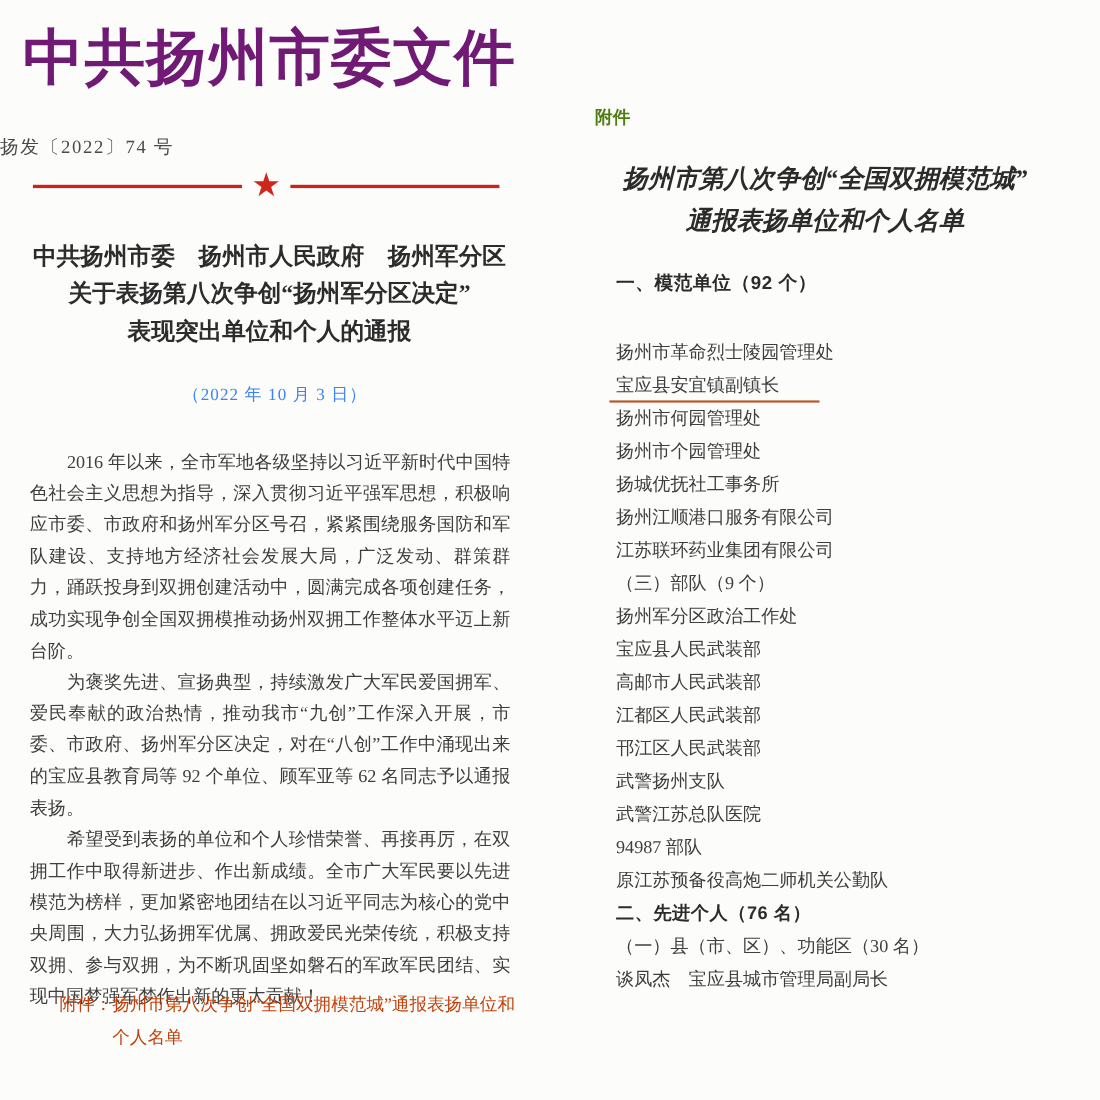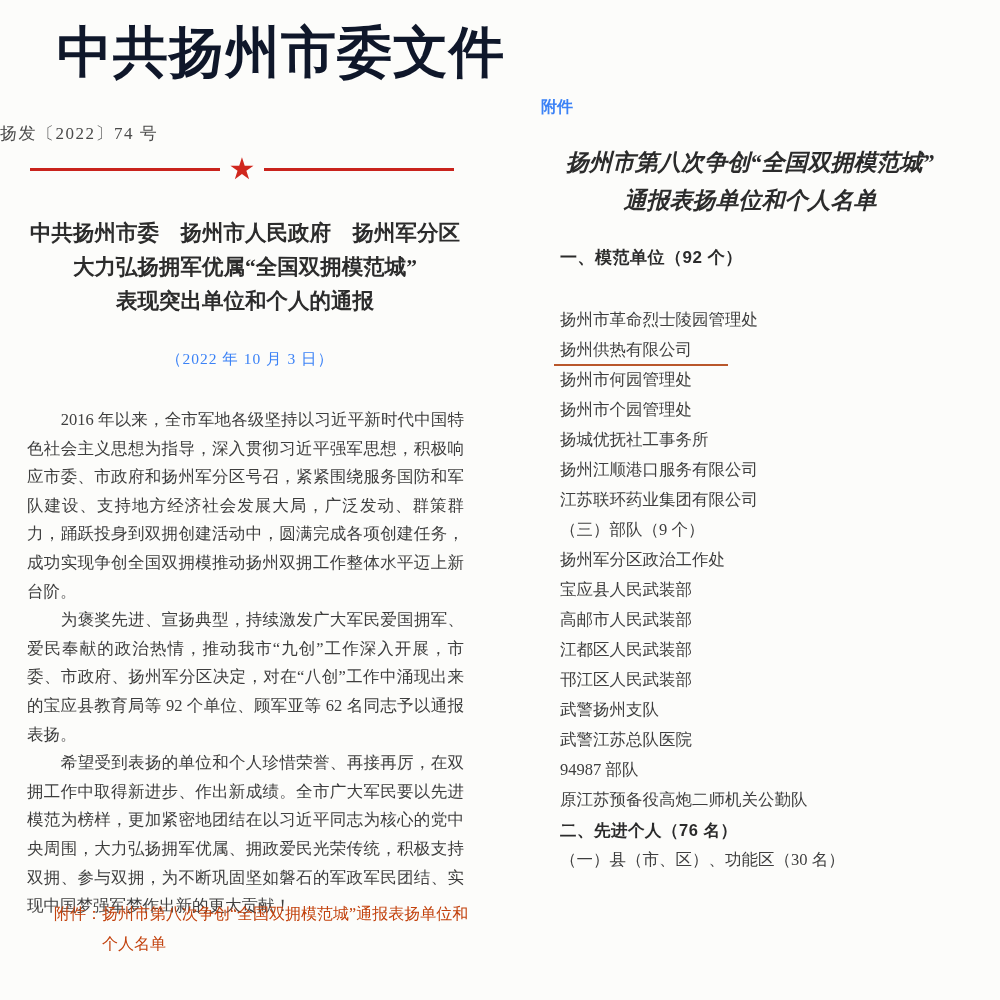--- a/index.html
+++ b/index.html
@@ -7,22 +7,22 @@
     position:relative;width:1000px;height:1000px;margin:0 auto;
     background:#fcfcfa;overflow:hidden;
     font-family:"Liberation Serif","DejaVu Serif",serif;
     color:#3e3e3e;
   }
   .abs{position:absolute;}
 
   
   .masthead{
     left:0;top:16px;width:490px;text-align:center;
-    font-size:55px;font-weight:900;color:#0f172a;
-    letter-spacing:1px;white-space:nowrap;margin-left:36px;
+    font-size:55px;font-weight:900;color:#701a75;
+    letter-spacing:1px;white-space:nowrap;
   }
   .doc-number{
     left:0;top:122px;width:488px;
     font-size:17px;color:#4a4a4a;letter-spacing:1.5px;
   }
   .divider{
     left:30px;top:152px;width:424px;height:34px;
     display:flex;align-items:center;
   }
   .divider .seg{flex:1;height:3px;background:#c9231c;}
@@ -46,21 +46,21 @@
   .l-body p{margin:0;text-indent:2.05em;}
   .l-attach{
     left:54px;top:899px;width:428px;
     font-size:16px;line-height:30px;color:#c2410c;
   }
   .l-attach .line2{padding-left:48px;}
 
   
   .r-attach-label{
     left:525px;top:97px;font-size:16px;font-weight:700;
-    font-family:"Liberation Sans","DejaVu Sans",sans-serif;color:#3b82f6;padding-left:16px;
+    font-family:"Liberation Sans","DejaVu Sans",sans-serif;color:#4d7c0f;padding-left:16px;
   }
   .r-title{
     left:510px;top:144px;width:480px;text-align:center;
     font-size:23px;font-weight:700;line-height:38px;color:#2b2b2b;font-style:italic;
   }
   .r-section{
     left:560px;top:246px;font-size:17px;font-weight:700;
     font-family:"Liberation Sans","DejaVu Sans",sans-serif;
     color:#2b2b2b;letter-spacing:0.5px;
   }
@@ -88,21 +88,21 @@
   <div class="abs doc-number">扬发〔2022〕74 号</div>
 
   <div class="abs divider">
     <div class="seg"></div>
     <div class="star">★</div>
     <div class="seg"></div>
   </div>
 
   <div class="abs l-title">
     <div>中共扬州市委　扬州市人民政府　扬州军分区</div>
-    <div>大力弘扬拥军优属“全国双拥模范城”</div>
+    <div>关于表扬第八次争创“扬州军分区决定”</div>
     <div>表现突出单位和个人的通报</div>
   </div>
 
   <div class="abs l-date">（2022 年 10 月 3 日）</div>
 
   <div class="abs l-body">
     <p>2016 年以来，全市军地各级坚持以习近平新时代中国特色社会主义思想为指导，深入贯彻习近平强军思想，积极响应市委、市政府和扬州军分区号召，紧紧围绕服务国防和军队建设、支持地方经济社会发展大局，广泛发动、群策群力，踊跃投身到双拥创建活动中，圆满完成各项创建任务，成功实现争创全国双拥模推动扬州双拥工作整体水平迈上新台阶。</p>
     <p>为褒奖先进、宣扬典型，持续激发广大军民爱国拥军、爱民奉献的政治热情，推动我市“九创”工作深入开展，市委、市政府、扬州军分区决定，对在“八创”工作中涌现出来的宝应县教育局等 92 个单位、顾军亚等 62 名同志予以通报表扬。</p>
     <p>希望受到表扬的单位和个人珍惜荣誉、再接再厉，在双拥工作中取得新进步、作出新成绩。全市广大军民要以先进模范为榜样，更加紧密地团结在以习近平同志为核心的党中央周围，大力弘扬拥军优属、拥政爱民光荣传统，积极支持双拥、参与双拥，为不断巩固坚如磐石的军政军民团结、实现中国梦强军梦作出新的更大贡献！</p>
   </div>
@@ -116,33 +116,34 @@
 
   <div class="abs r-title">
     <div>扬州市第八次争创“全国双拥模范城”</div>
     <div>通报表扬单位和个人名单</div>
   </div>
 
   <div class="abs r-section">一、模范单位（92 个）</div>
 
   <div class="abs r-list">
     <div class="r-item">扬州市革命烈士陵园管理处</div>
-    <div class="r-item"><span class="u-span">扬州供热有限公司</span></div>
+    <div class="r-item"><span class="u-span">宝应县安宜镇副镇长</span></div>
     <div class="r-item">扬州市何园管理处</div>
     <div class="r-item">扬州市个园管理处</div>
     <div class="r-item">扬城优抚社工事务所</div>
     <div class="r-item">扬州江顺港口服务有限公司</div>
     <div class="r-item">江苏联环药业集团有限公司</div>
     <div class="r-item">（三）部队（9 个）</div>
     <div class="r-item">扬州军分区政治工作处</div>
     <div class="r-item">宝应县人民武装部</div>
     <div class="r-item">高邮市人民武装部</div>
     <div class="r-item">江都区人民武装部</div>
     <div class="r-item">邗江区人民武装部</div>
     <div class="r-item">武警扬州支队</div>
     <div class="r-item">武警江苏总队医院</div>
     <div class="r-item">94987 部队</div>
     <div class="r-item">原江苏预备役高炮二师机关公勤队</div>
     <div class="r-item bold">二、先进个人（76 名）</div>
     <div class="r-item">（一）县（市、区）、功能区（30 名）</div>
+    <div class="r-item">谈凤杰　宝应县城市管理局副局长</div>
   </div>
 
 </div>
 
 </body></html>

